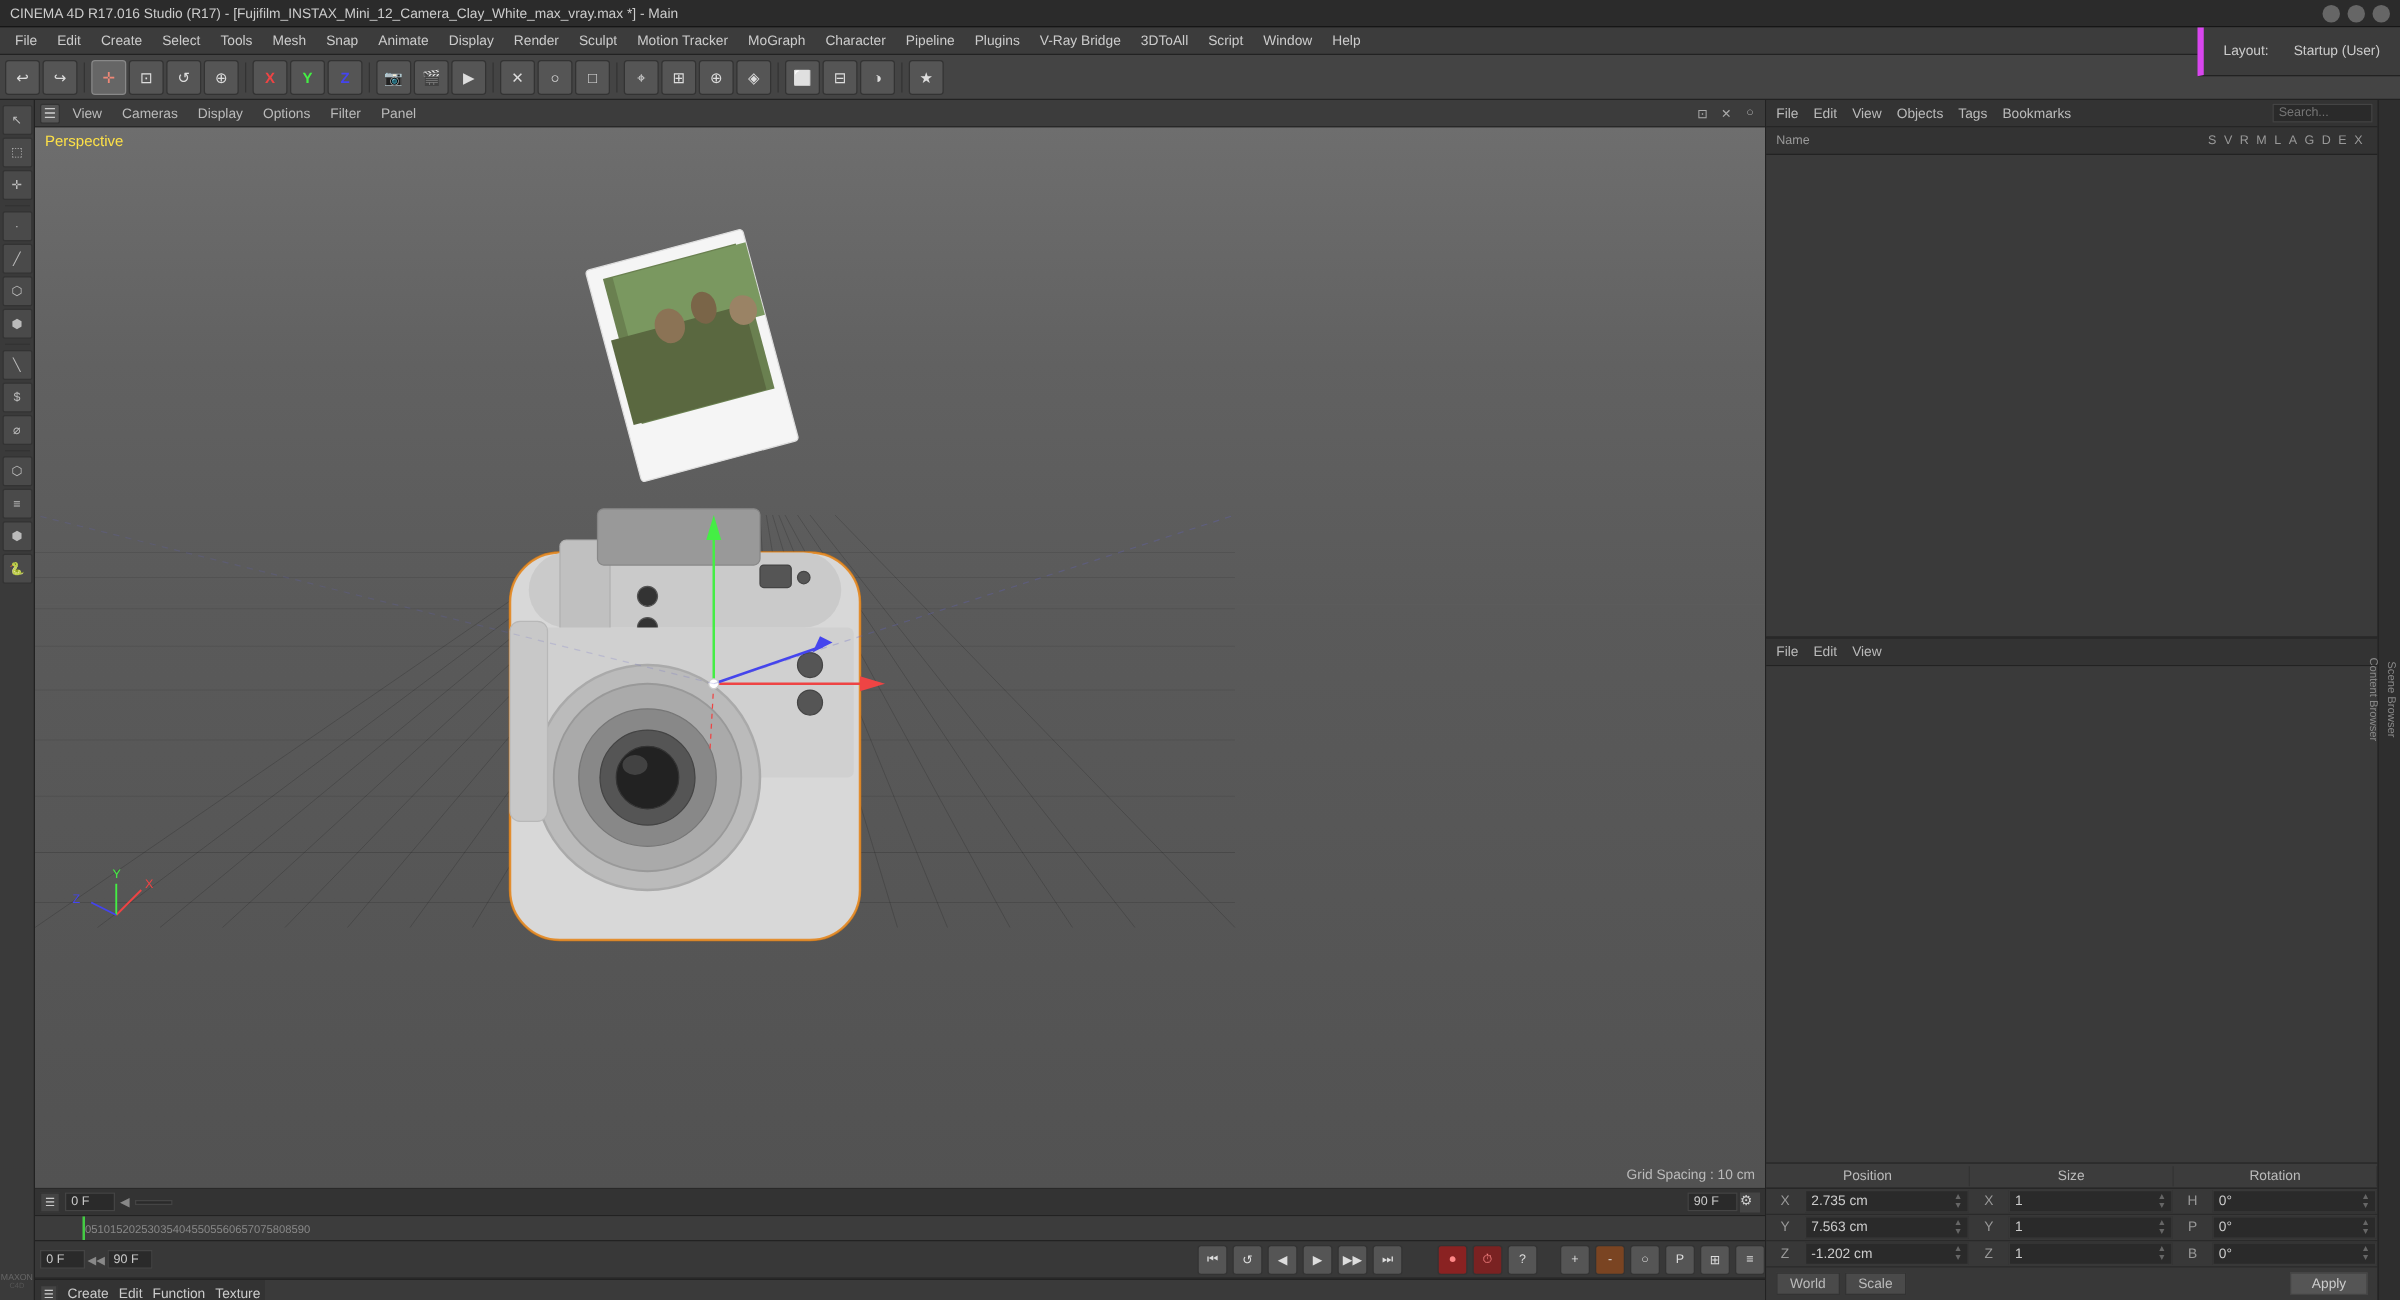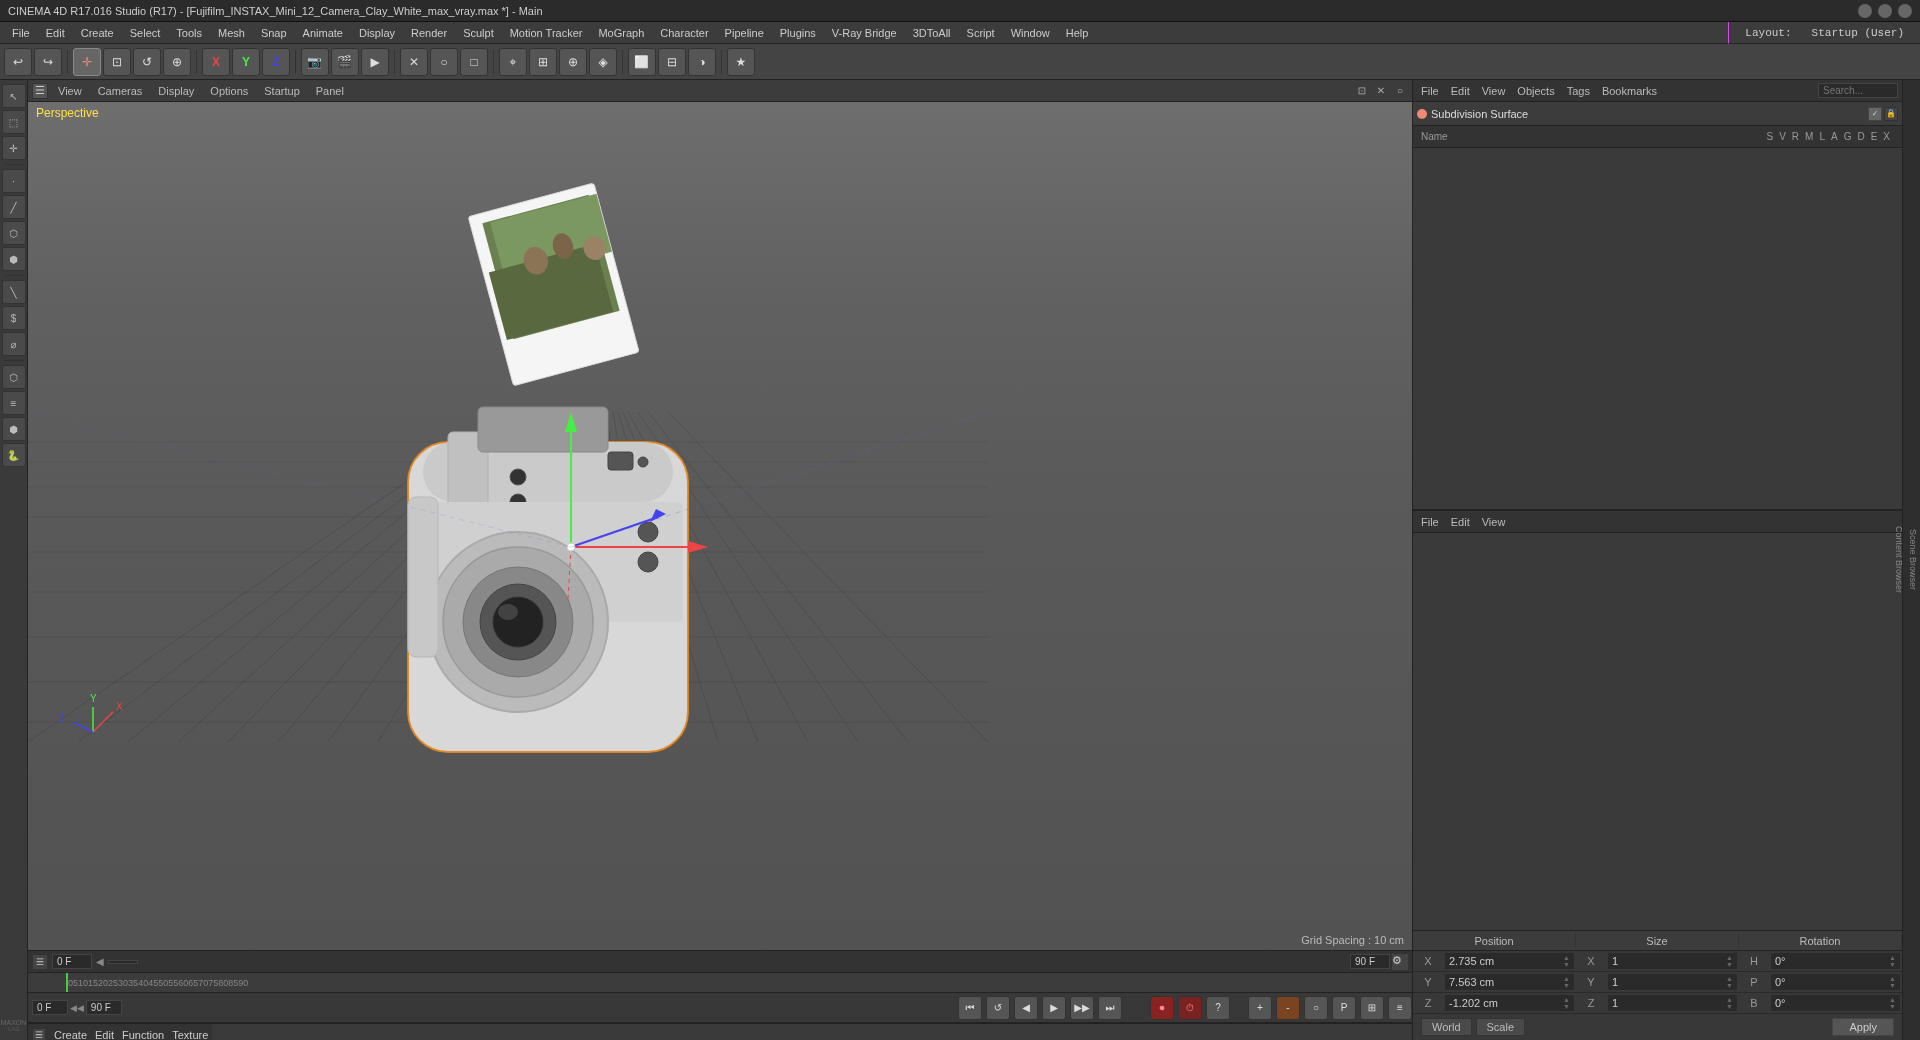--- a/index.html
+++ b/index.html
@@ -17,22 +17,22 @@
     #titlebar .ctrl-close { background: #666; }
 
     
     #menubar {
       height: 22px; background: #3c3c3c; display: flex; align-items: center; padding: 0 4px;
       border-bottom: 1px solid #222;
     }
     #menubar span { padding: 2px 8px; color: #ccc; cursor: pointer; font-size: 11px; }
 
     
-    #layout-label { position: absolute; top: 22px; right: 0; height: 22px; background: #3c3c3c; 
-      display: flex; align-items: center; padding: 0 8px; font-size: 11px; color: #bbb; border-bottom: 1px solid #222; border-left: 1px solid #d946ef; font-family: Liberation Mono, monospace; }
+    #layout-label { position: absolute; top: 22px; right: 0; height: 39px; background: #3c3c3c; 
+      display: flex; align-items: center; padding: 0 8px; font-size: 11px; color: #bbb; border-bottom: 1px solid #222; border-left: 5px solid #d946ef; }
 
     
     #toolbar {
       height: 36px; background: #444; display: flex; align-items: center; padding: 0 4px; gap: 2px;
       border-bottom: 1px solid #222;
     }
     .tool-btn {
       width: 28px; height: 28px; background: #555; border: 1px solid #333; border-radius: 3px;
       display: flex; align-items: center; justify-content: center; cursor: pointer; color: #ddd; font-size: 12px;
     }
@@ -287,21 +287,21 @@
   </div>
 
   <div id="viewport-container">
 
     <div id="viewport-toolbar">
       <div style="width:16px;height:16px;background:#555;border:1px solid #333;border-radius:2px;cursor:pointer;display:flex;align-items:center;justify-content:center;">☰</div>
       <span>View</span>
       <span>Cameras</span>
       <span>Display</span>
       <span>Options</span>
-      <span>Startup</span>
+      <span>Filter</span>
       <span>Panel</span>
       <div class="vp-icons">
         <div class="vp-icon">⊡</div>
         <div class="vp-icon">✕</div>
         <div class="vp-icon">○</div>
       </div>
     </div>
 
     <div id="viewport">
       <div class="viewport-bg"></div>
@@ -517,28 +517,20 @@
         <span>Edit</span>
         <span>View</span>
         <span>Objects</span>
         <span>Tags</span>
         <span>Bookmarks</span>
         <div style="margin-left:auto;display:flex;gap:2px;">
           <input type="text" style="background: rgb(42, 42, 42); border: 1px solid rgb(68, 68, 68); color: rgb(204, 204, 204); font-size: 10px; padding: 1px 4px; width: 80px;" placeholder="Search...">
         </div>
       </div>
 
-      <div style="height:24px;background:#3c3c3c;display:flex;align-items:center;padding:0 4px;gap:4px;border-bottom:1px solid #222;">
-        <div style="width:10px;height:10px;border-radius:50%;background:#e87;"></div>
-        <span style="color:#ddd;font-size:11px;">Subdivision Surface</span>
-        <div style="margin-left:auto;display:flex;gap:2px;">
-          <div style="width:14px;height:14px;background:#666;border:1px solid #444;cursor:pointer;font-size:8px;display:flex;align-items:center;justify-content:center;">✓</div>
-          <div style="width:14px;height:14px;background:#444;border:1px solid #333;cursor:pointer;font-size:8px;display:flex;align-items:center;justify-content:center;">🔒</div>
-        </div>
-      </div>
 
       <div style="height:22px;background:#333;display:flex;align-items:center;padding:0 8px;border-bottom:1px solid #222;">
         <span style="flex:1;color:#999;font-size:10px;">Name</span>
         <div style="display:flex;gap:6px;margin-right:4px;">
           <span style="color:#999;font-size:10px;">S</span>
           <span style="color:#999;font-size:10px;">V</span>
           <span style="color:#999;font-size:10px;">R</span>
           <span style="color:#999;font-size:10px;">M</span>
           <span style="color:#999;font-size:10px;">L</span>
           <span style="color:#999;font-size:10px;">A</span>

